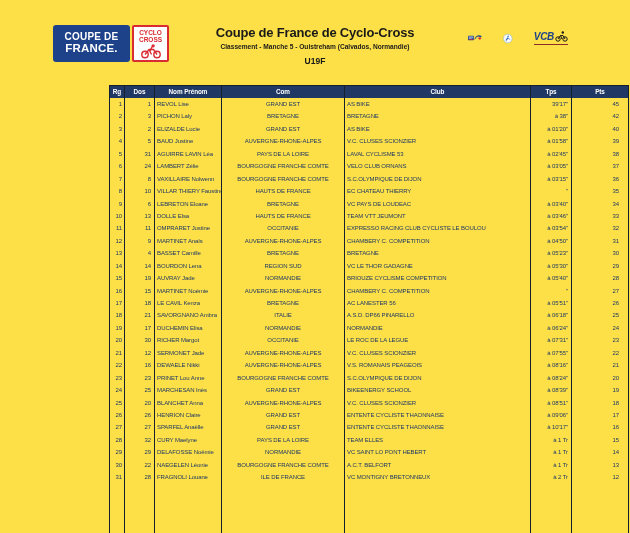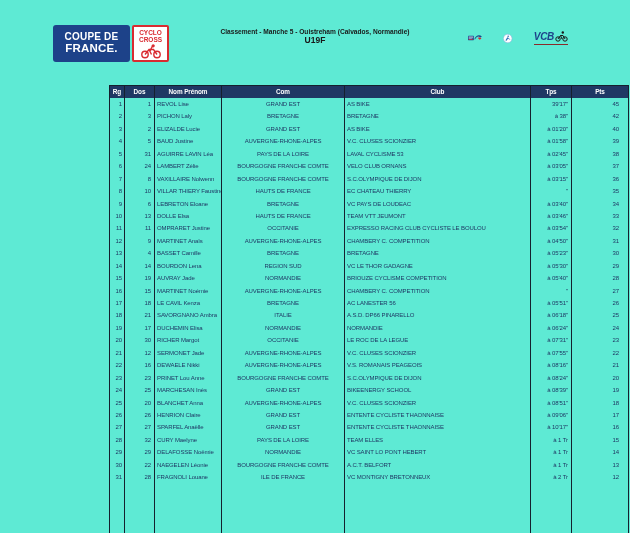--- a/index.html
+++ b/index.html
@@ -1,17 +1,17 @@
 <!DOCTYPE html>
 <html style="--header-bg: #1f3864; --table-text: #1f3864; --accent-red: #d92b31; --logo-blue: #1d4289;"><head>
 <meta charset="utf-8">
 <style>
   html,body{margin:0;padding:0;background:#ffffff;}
   .page{
-    position:relative;width:630px;height:533px;background:#5eead4;overflow:hidden;
+    position:relative;width:630px;height:533px;background:#fde047;overflow:hidden;
     font-family:"Liberation Sans",sans-serif;
   }
   
   .logo-cdf{position:absolute;left:53px;top:25px;height:37px;display:flex;}
   .logo-blue{
     width:77px;height:37px;background:var(--logo-blue,#1d4289);border-radius:3px;
     display:flex;flex-direction:column;justify-content:center;align-items:center;
     color:#fff;font-weight:bold;line-height:1;letter-spacing:.2px;
   }
   .logo-blue .l1{font-size:10px;}
@@ -19,21 +19,21 @@
   .logo-cyclo{
     width:37px;height:37px;box-sizing:border-box;margin-left:2px;background:#fff;
     border:2px solid var(--accent-red,#d92b31);border-radius:2px;
     color:var(--accent-red,#d92b31);font-weight:bold;font-size:6.5px;line-height:1.1;
     text-align:center;padding-top:2px;
   }
   
   .title-block{position:absolute;left:150px;top:25px;width:330px;text-align:center;color:#191919;}
   .title{font-size:13px;font-weight:bold;letter-spacing:-.2px;}
   .subtitle{font-size:6.6px;font-weight:bold;margin-top:3px;}
-  .category{font-size:8.5px;font-weight:bold;}
+  .category{font-size:8.5px;font-weight:bold;margin-top:6px;}
   
   .partners{position:absolute;left:468px;top:26px;width:100px;height:24px;display:flex;align-items:center;gap:21px;}
   .vcb{display:flex;flex-direction:column;align-items:center;line-height:1;}
   .vcb-top{display:flex;align-items:center;}
   .vcb-text{font-size:10px;font-weight:bold;font-style:italic;color:var(--logo-blue,#1d4289);letter-spacing:-.3px;}
   .vcb-bar{width:34px;height:1.5px;background:#8a2a2a;margin-top:1.5px;}
   
   .rtable{
     position:absolute;left:109px;top:85px;width:520px;box-sizing:border-box;
     border-left:1px solid #15202e;border-top:1px solid #15202e;
@@ -78,20 +78,21 @@
             <circle cx="17" cy="10.5" r="3.2"></circle>
           <path d="M5 10.5 L9 5.5 L13.5 5.5 L17 10.5 M9 5.5 L11.5 10.5"></path>
           <path d="M12.5 2 L10 7"></path>
         </g>
         <circle cx="13.2" cy="1.8" r="1.6" fill="#d92b31"></circle>
       </svg>
     </div>
   </div>
 
   <div class="title-block">
+    <div class="title">Coupe de France de Cyclo-Cross</div>
     <div class="subtitle">Classement - Manche 5 - Ouistreham (Calvados, Normandie)</div>
     <div class="category">U19F</div>
   </div>
 
   <div class="partners">
     <svg width="32" height="20" viewBox="0 0 32 20">
       <rect x="0" y="5" width="13" height="10" rx="1" fill="#1d4289"></rect>
       <rect x="1.5" y="7" width="10" height="1.2" fill="#ffffff"></rect>
       <rect x="1.5" y="9.2" width="10" height="1.2" fill="#ffffff"></rect>
       <rect x="1.5" y="11.4" width="7" height="1.2" fill="#e8eef7"></rect>

